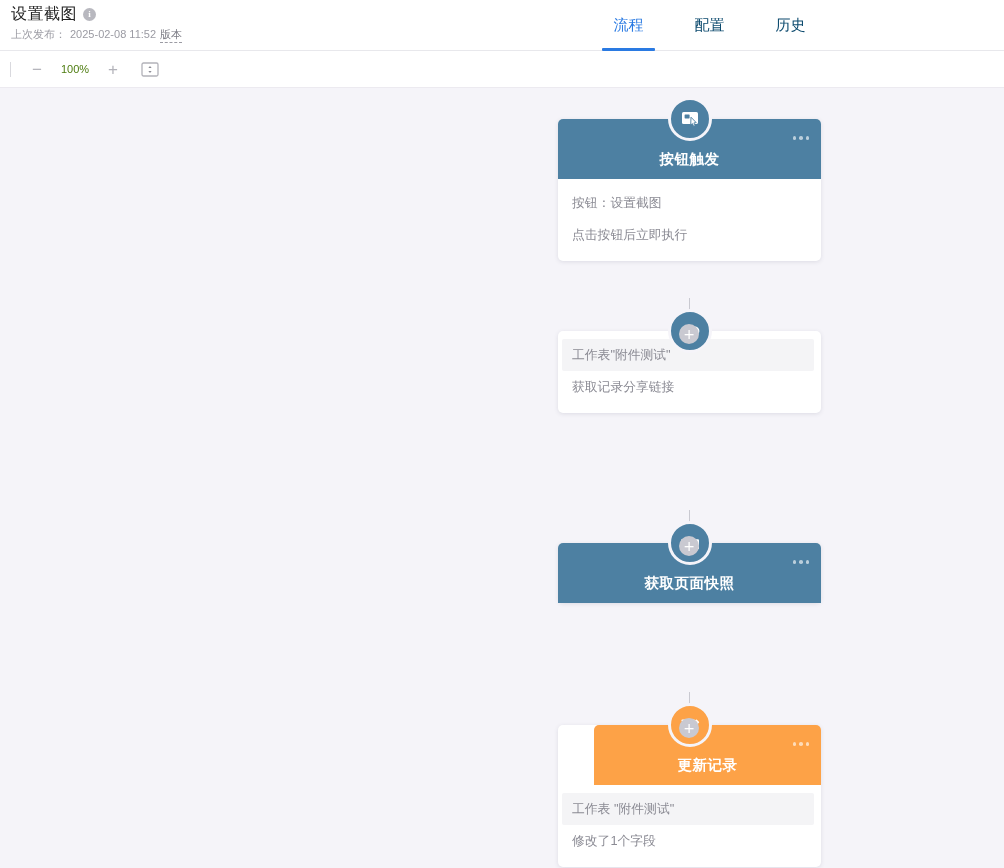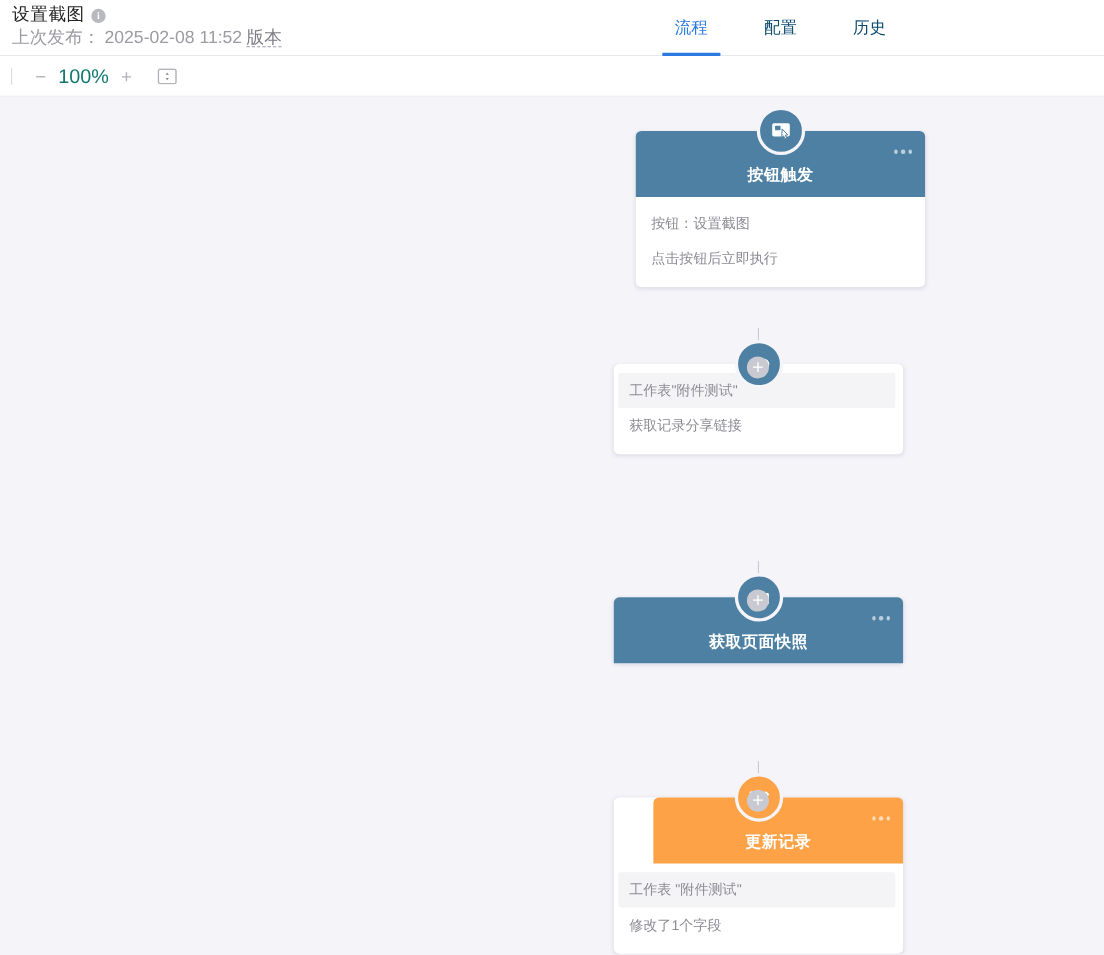--- a/index.html
+++ b/index.html
@@ -17,21 +17,21 @@
   .title-block{ position:absolute; left:11px; top:4px; }
   .title-row{ display:flex; align-items:center; gap:6px; }
   .page-title{ font-size:16px; color:#222; line-height:20px; letter-spacing:.5px; }
   .info-icon{
     width:13px; height:13px; border-radius:50%;
     background:#b8b8bf; color:#fff; font-size:9px; font-weight:bold;
     display:flex; align-items:center; justify-content:center;
     font-family:"Liberation Serif",serif; line-height:1;
   }
   .subtitle{
-    margin-top:3px; font-size:16px; color:#9b9ba3; line-height:15px;
+    margin-top:3px; font-size:11px; color:#9b9ba3; line-height:15px;
     display:flex; align-items:baseline; gap:4px; white-space:nowrap;
   }
   .version-link{ border-bottom:1px dashed #9b9ba3; color:#7c7c85; cursor:pointer; }
 
   .tabs{
     position:absolute; left:588px; top:0; height:51px;
     display:flex; align-items:stretch; gap:0;
   }
   .tab{
     position:relative; width:81px;
@@ -49,21 +49,21 @@
     position:relative; height:37px; background:#ffffff;
     border-bottom:1px solid #eceaf0;
     display:flex; align-items:center; padding-left:10px; gap:0;
   }
   .tb-divider{ width:1px; height:15px; background:#d9d9de; margin-right:14px; }
   .tb-btn{
     width:24px; height:24px; display:flex; align-items:center; justify-content:center;
     color:#b2b2b9; font-size:17px; cursor:pointer; user-select:none; line-height:1;
   }
   .zoom-level{
-    font-size:18px; color:#0f766e; min-width:44px; text-align:center;
+    font-size:11px; color:#4d7c0f; min-width:44px; text-align:center;
     margin:0 4px; user-select:none;
   }
   .fit-btn{ margin-left:16px; width:18px; height:15px; cursor:pointer; display:flex; align-items:center; justify-content:center; }
 
   
   .canvas{
     position:relative; width:1004px; height:780px; background:#f5f4f9; overflow:hidden;
   }
   .flow{ position:absolute; left:0; top:0; width:1004px; }
 
@@ -160,21 +160,21 @@
   </div>
 </div>
 
 <div class="canvas">
   <div class="flow">
 
     <div class="connector" style="top:210px;height:72px;"></div>
     <div class="connector" style="top:422px;height:72px;"></div>
     <div class="connector" style="top:604px;height:72px;"></div>
 
-    <div class="node-wrap" style="top:31px;margin-left:20px;">
+    <div class="node-wrap" style="top:31px;">
       <div class="node">
         <div class="node-icon blue">
           <svg width="20" height="20" viewBox="0 0 20 20" aria-hidden="true">
             <rect x="2" y="3" width="16" height="12" rx="1.6" fill="#fff"></rect>
             <rect x="4.6" y="5.4" width="5" height="4" rx="0.6" fill="#4d80a2"></rect>
             <path d="M11 8.2 L16.2 13.6 L13.9 13.9 L15.2 16.6 L13.6 17.3 L12.4 14.6 L10.7 16 Z" fill="#fff" stroke="#4d80a2" stroke-width="0.9" stroke-linejoin="round"></path>
           </svg>
         </div>
         <div class="node-header blue">
           <div class="node-dots">

